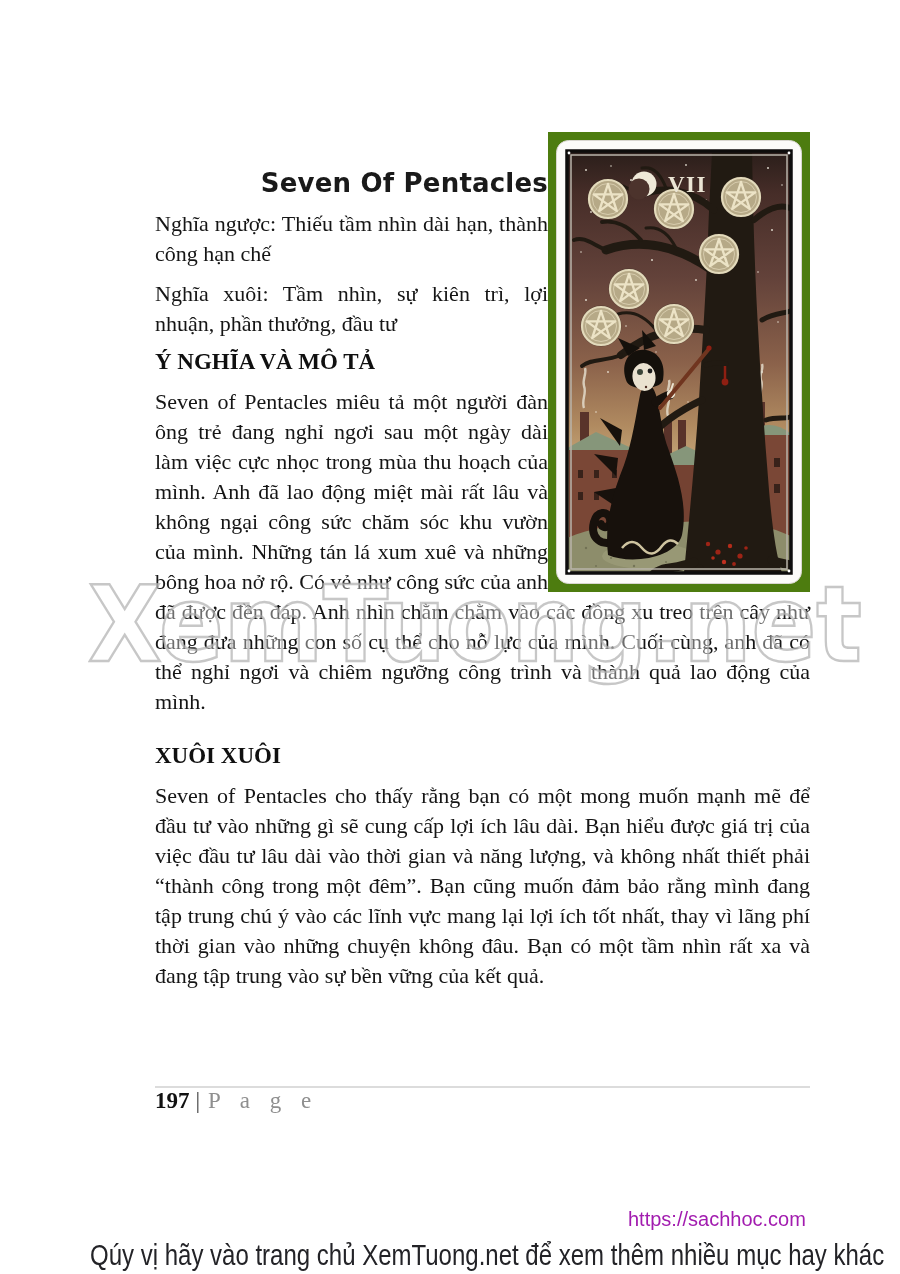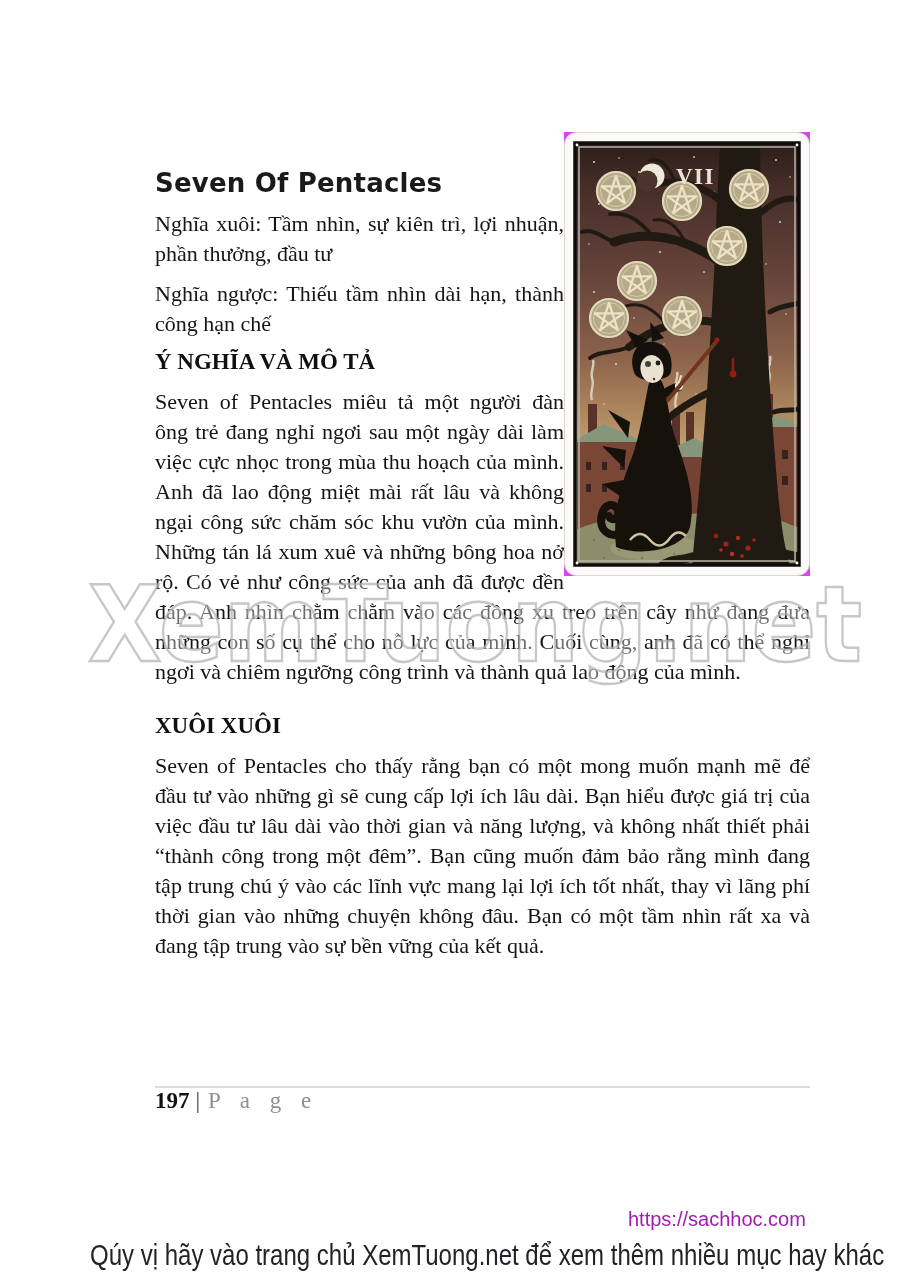--- a/index.html
+++ b/index.html
@@ -27,29 +27,29 @@
   
   .content {
     position: relative; z-index: 1;
     margin: 0 90px 0 155px;
     padding-top: 132px;
     color: #151515;
   }
   .tarot-card {
     float: right;
     margin: 0 0 4px 16px;
-    padding: 0;
-    background: #d946ef;
+    padding: 8px;
+    background: #4d7c0f;
   }
   .tarot-card svg { display: block; }
 
   h1.title {
     font-family: "DejaVu Sans", sans-serif;
     font-size: 26px; font-weight: bold; color: #1a1a1a;
-    margin: 36px 0 0 0; line-height: 31px; letter-spacing: 0.2px;
+    margin: 36px 0 0 0; line-height: 31px; letter-spacing: 0.2px; text-align: right;
   }
   h2.sect {
     font-family: "Liberation Serif", serif;
     font-size: 23px; font-weight: bold; color: #101010;
     margin: 24px 0 0 0; line-height: 30px;
   }
   h2.sect.tight { margin-top: 8px; }
   p.body {
     font-size: 22px; line-height: 30px;
     text-align: justify;
@@ -280,22 +280,22 @@
           <circle cx="13" cy="13" r="1.4"></circle>
             <circle cx="233" cy="13" r="1.4"></circle>
           <circle cx="13" cy="431" r="1.4"></circle>
             <circle cx="233" cy="431" r="1.4"></circle>
         </g>
       </svg>
     </figure>
 
     <h1 class="title">Seven Of Pentacles</h1>
 
+    <p class="body">Nghĩa ngược: Thiếu tầm nhìn dài hạn, thành công hạn chế</p>
     <p class="body">Nghĩa xuôi: Tầm nhìn, sự kiên trì, lợi nhuận, phần thưởng, đầu tư</p>
-    <p class="body">Nghĩa ngược: Thiếu tầm nhìn dài hạn, thành công hạn chế</p>
 
     <h2 class="sect tight">Ý NGHĨA VÀ MÔ TẢ</h2>
     <p class="body">Seven of Pentacles miêu tả một người đàn ông trẻ đang nghỉ ngơi sau một ngày dài làm việc cực nhọc trong mùa thu hoạch của mình. Anh đã lao động miệt mài rất lâu và không ngại công sức chăm sóc khu vườn của mình. Những tán lá xum xuê và những bông hoa nở rộ. Có vẻ như công sức của anh đã được đền đáp. Anh nhìn chằm chằm vào các đồng xu treo trên cây như đang đưa những con số cụ thể cho nỗ lực của mình. Cuối cùng, anh đã có thể nghỉ ngơi và chiêm ngưỡng công trình và thành quả lao động của mình.</p>
 
     <h2 class="sect">XUÔI XUÔI</h2>
     <p class="body">Seven of Pentacles cho thấy rằng bạn có một mong muốn mạnh mẽ để đầu tư vào những gì sẽ cung cấp lợi ích lâu dài. Bạn hiểu được giá trị của việc đầu tư lâu dài vào thời gian và năng lượng, và không nhất thiết phải “thành công trong một đêm”. Bạn cũng muốn đảm bảo rằng mình đang tập trung chú ý vào các lĩnh vực mang lại lợi ích tốt nhất, thay vì lãng phí thời gian vào những chuyện không đâu. Bạn có một tầm nhìn rất xa và đang tập trung vào sự bền vững của kết quả.</p>
   </main>
 
   <div class="page-number">
     <span class="num">197</span><span class="sep">|</span><span class="lbl">P a g e</span>

